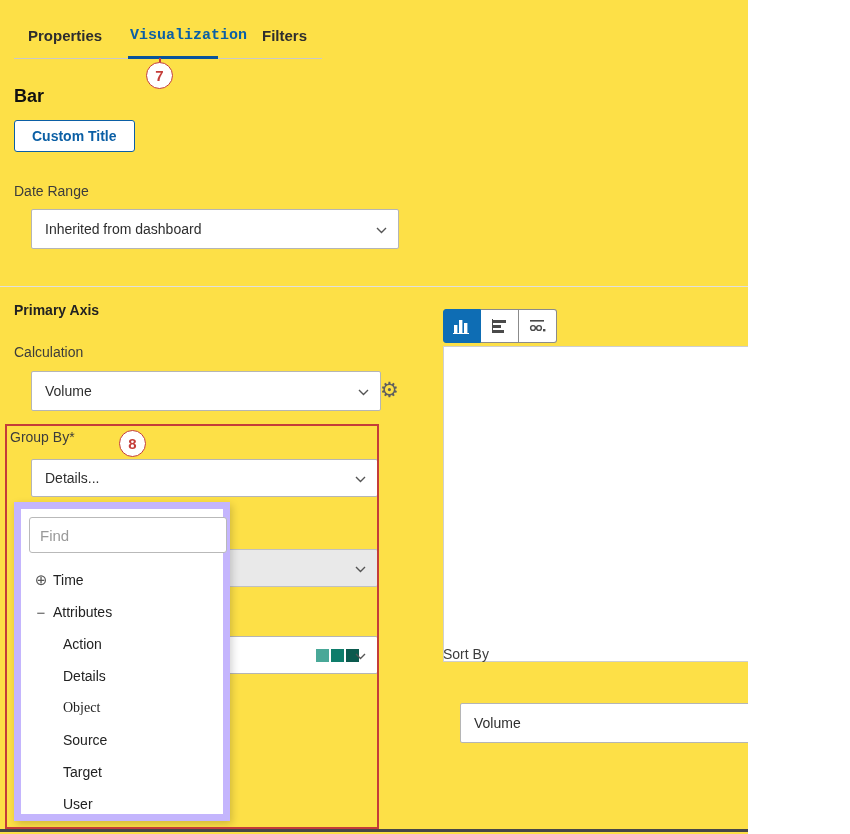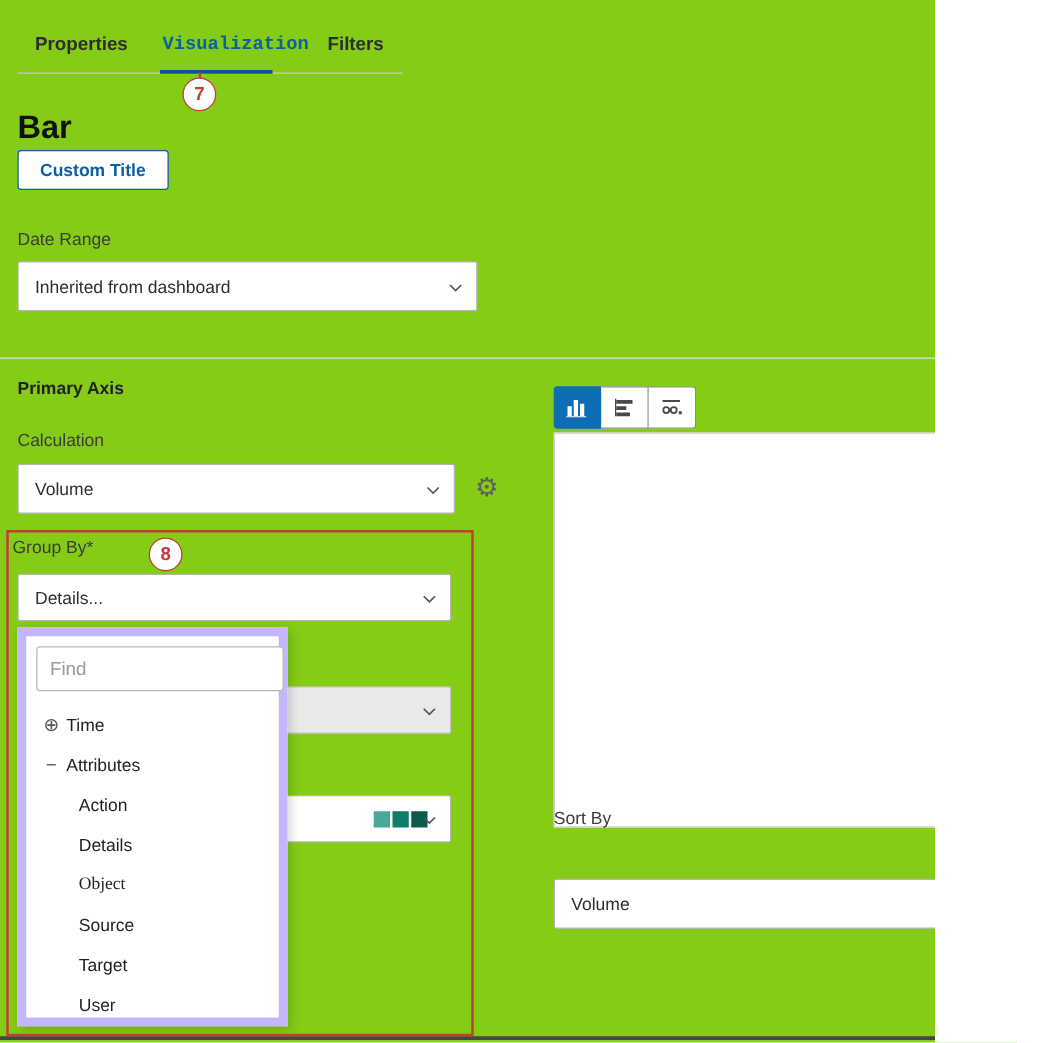--- a/index.html
+++ b/index.html
@@ -1,43 +1,43 @@
 <!DOCTYPE html>
 <html><head>
 <meta charset="utf-8">
 <style>
   * { margin:0; padding:0; box-sizing:border-box; }
   html,body { background:#ffffff; }
   body { font-family:"Liberation Sans", sans-serif; color:#2e2e2e; }
-  .canvas { position:relative; width:748px; height:834px; background:#84cc16; overflow:hidden;padding-left:20px; }
+  .canvas { position:relative; width:748px; height:834px; background:#fde047; overflow:hidden;padding-left:20px; }
 
   
   .tab { position:absolute; top:27px; font-size:15px; font-weight:600; color:#2e2e2e; cursor:pointer; }
   .tab.active { color:#0b5fa5; font-weight:700;font-family:Liberation Mono, monospace; }
   .tabs-baseline { position:absolute; left:14px; top:58px; width:308px; height:1px; background:#c9c9c9; }
   .tab-active-underline { position:absolute; left:128px; top:56px; width:90px; height:3px; background:#09549b; }
 
   
   .step-circle { position:absolute; width:27px; height:27px; border:1.6px solid #c43d39; border-radius:50%;
                  background:#fff; color:#c43d39; font-size:15px; font-weight:600; display:flex;
                  align-items:center; justify-content:center; z-index:6; }
   .step-connector { position:absolute; left:159px; top:58px; width:2px; height:6px; background:#c43d39; z-index:6; }
   .annotation-rect { position:absolute; left:5px; top:424px; width:374px; height:405px;
                      border:2px solid #c43d39; z-index:5; pointer-events:none; }
 
-  .page-title { position:absolute; left:14px; top:86px; font-size:26px; font-weight:800; color:#111; }
+  .page-title { position:absolute; left:14px; top:86px; font-size:18px; font-weight:800; color:#111; }
   .btn-outline { position:absolute; left:14px; top:120px; height:32px; line-height:30px; padding:0 17px;
                  border:1px solid #0b5fa5; border-radius:3px; color:#0b5fa5; font-size:14px; font-weight:700;
                  background:#fff; cursor:pointer; }
 
   .field-label { position:absolute; font-size:14px; color:#3c3c3c; }
   .section-heading { position:absolute; font-size:14px; font-weight:700; color:#222; }
 
   .dropdown { position:absolute; background:#fff; border:1px solid #b5b5b5; border-radius:2px;
-              font-size:14px; color:#2e2e2e; display:flex; align-items:center; padding:0 13px; cursor:pointer; }
+              font-size:14px; color:#2e2e2e; display:flex; align-items:center; padding:0 13px; cursor:pointer;margin-left:17px; }
   .dropdown .chev { position:absolute; right:11px; top:50%; transform:translateY(-50%); }
   .dropdown.disabled { background:#e9e9e9; border-color:#c0c0c0; }
 
   .divider { position:absolute; left:0; top:286px; width:850px; height:1px; background:#e0e0e0; }
   .gear { position:absolute; left:380px; top:378px; font-size:21px; color:#5f5f5f; cursor:pointer; }
 
   
   .panel { position:absolute; left:14px; top:502px; width:216px; height:319px; background:#fff;
            border:7px solid #c4b5fd; box-shadow:2px 3px 8px rgba(0,0,0,.18); z-index:2; }
   .find-input { position:absolute; left:8px; top:8px; width:198px; height:36px; border:1.5px solid #b9b9b9;

